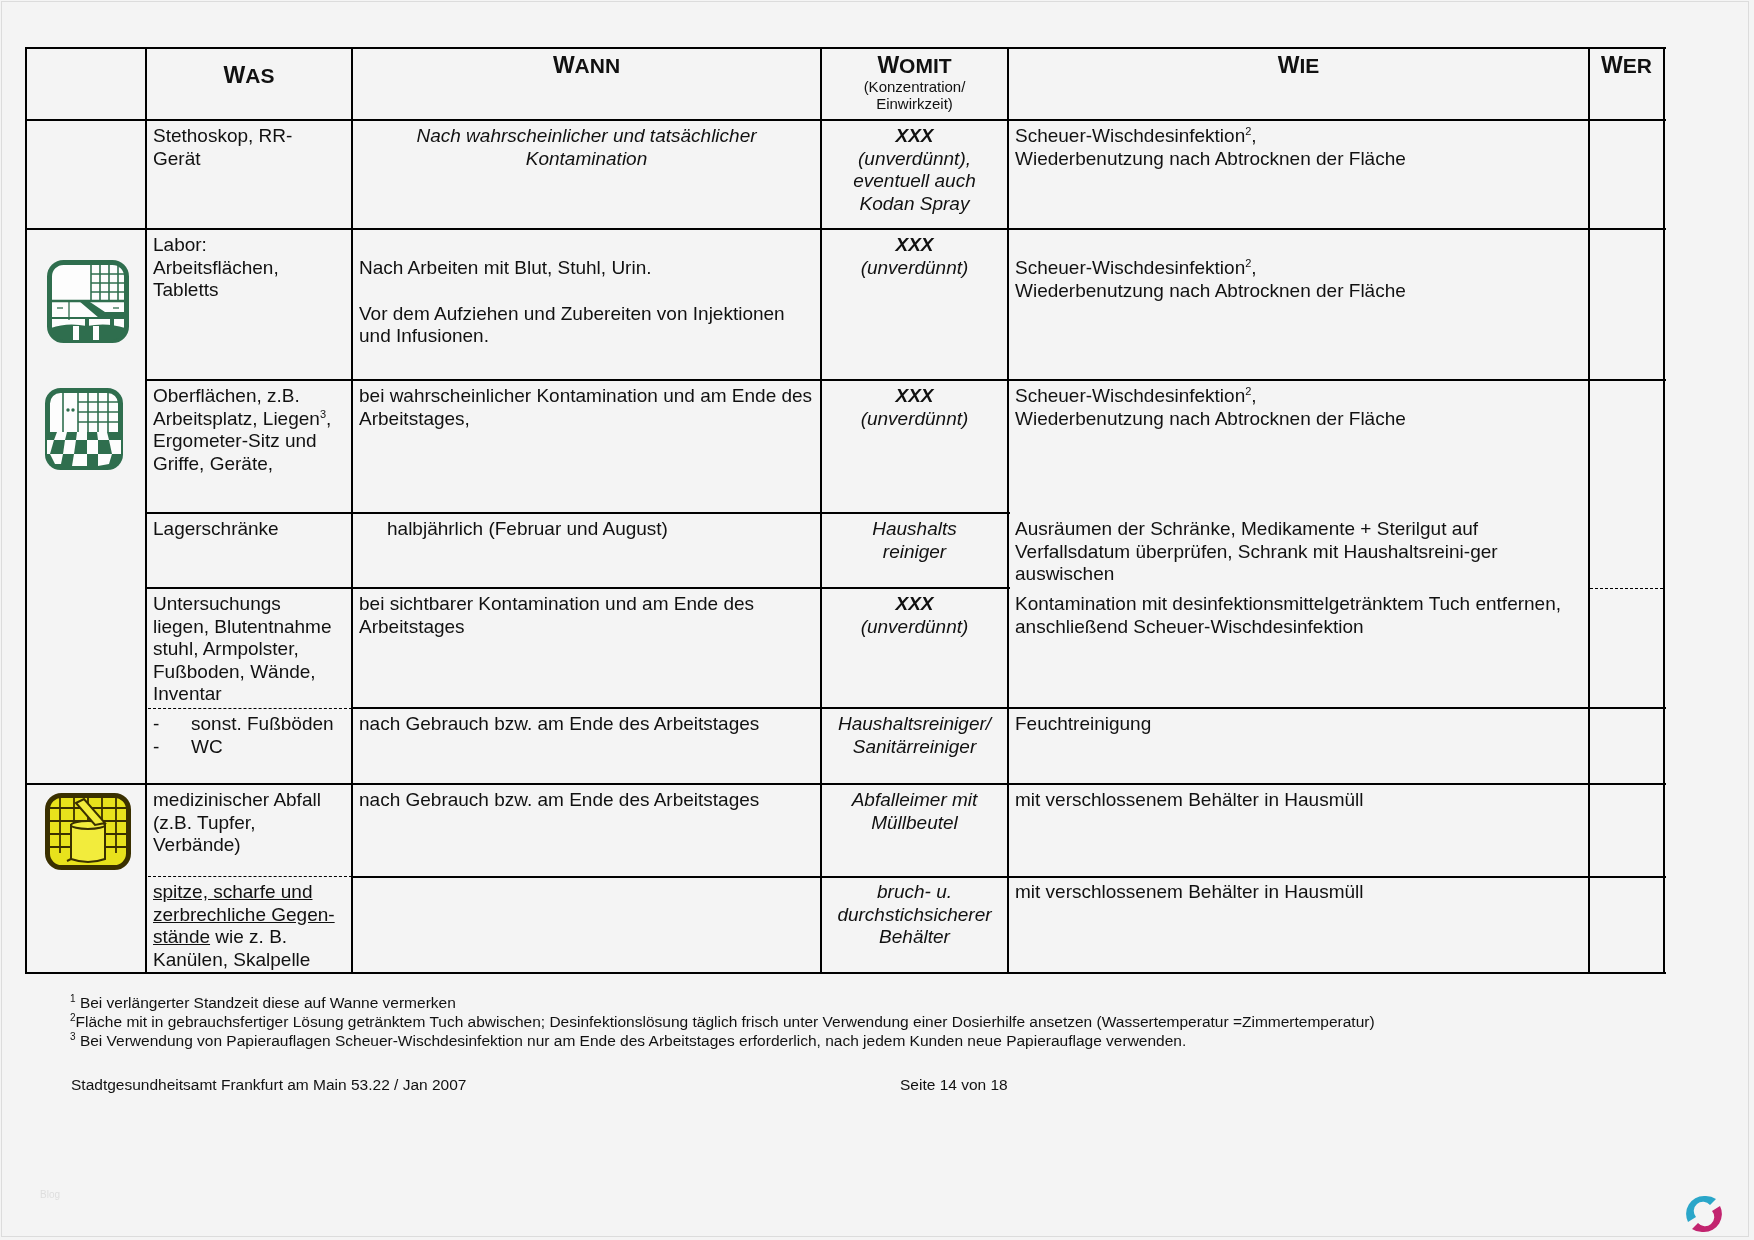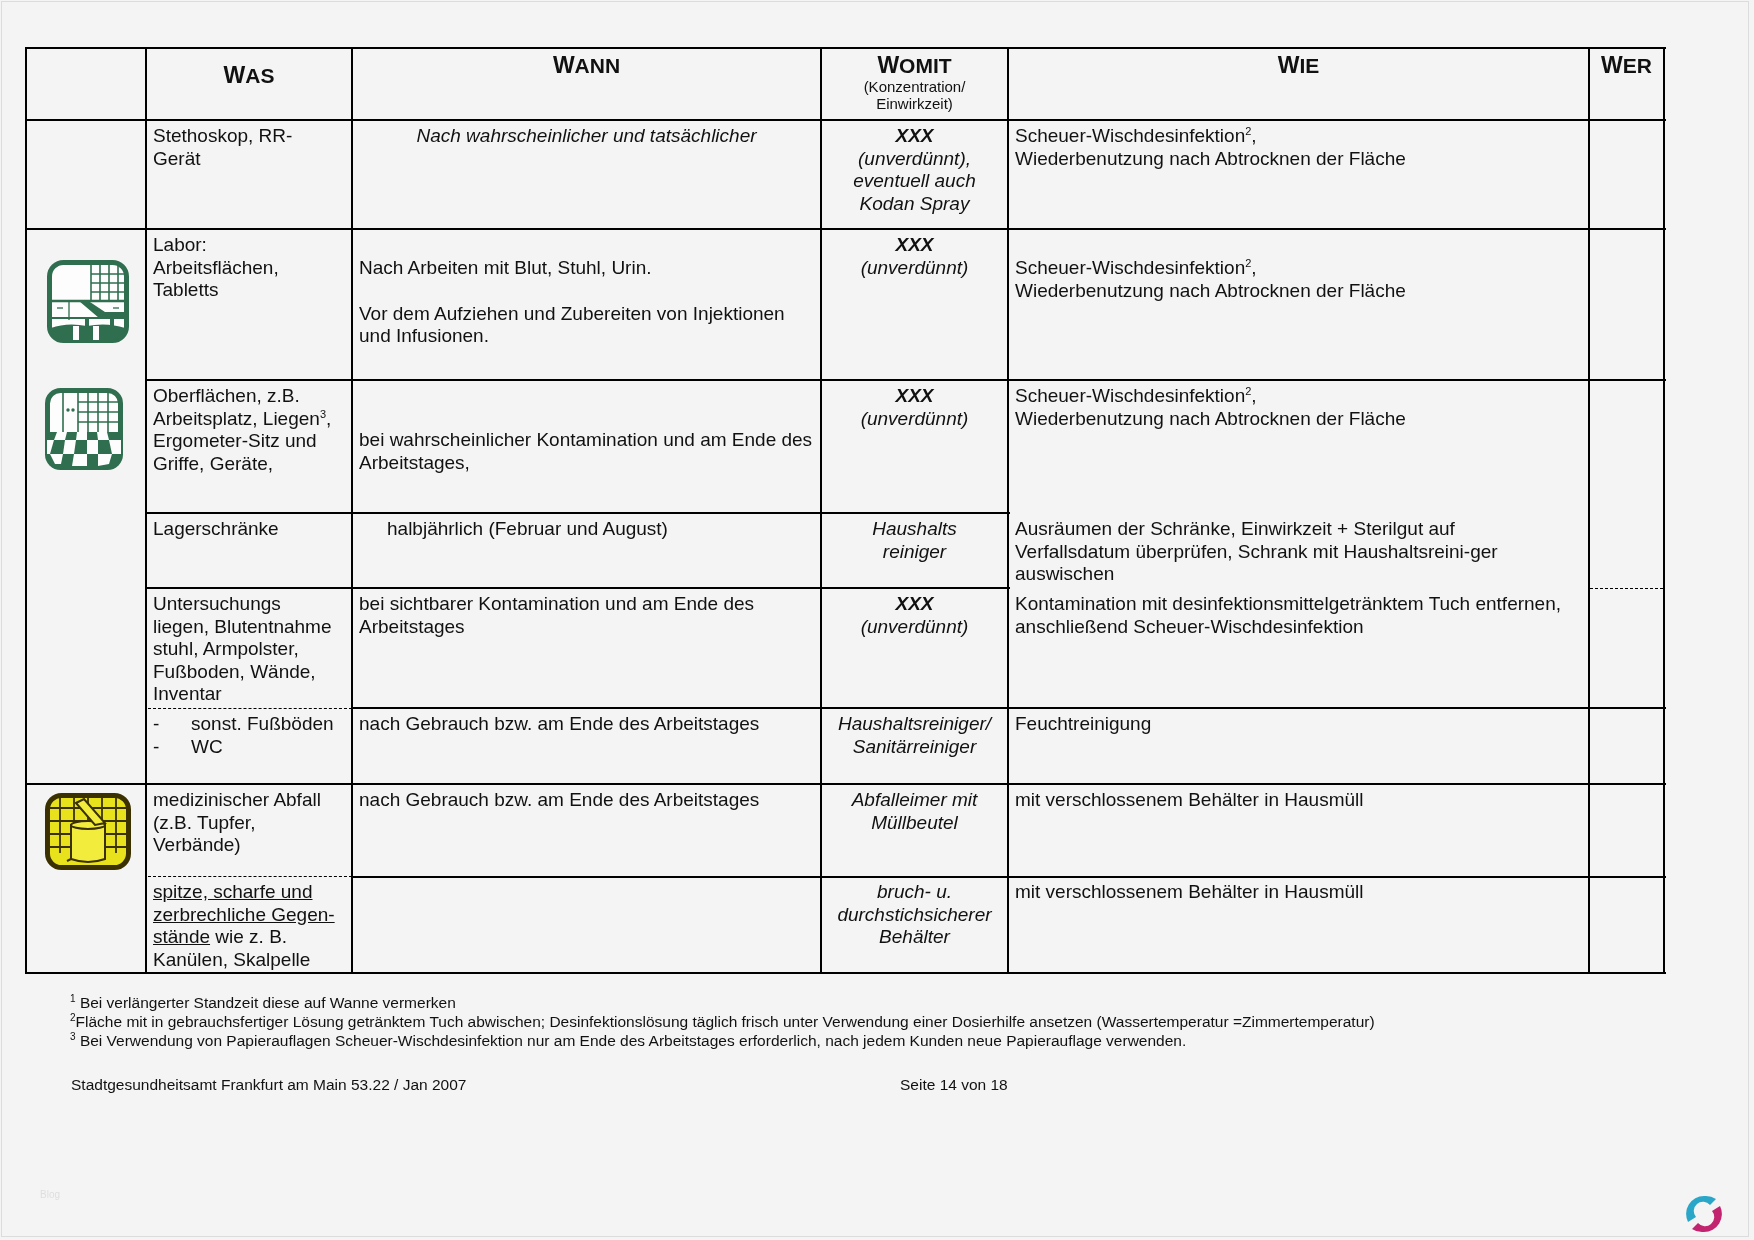--- a/index.html
+++ b/index.html
@@ -90,20 +90,21 @@
   <span class="big">W</span><span>ER</span>
 </div>
 
 <div>
   <div class="cell" style="left:146px; top:121px; width:206px;">
     <div>Stethoskop, RR-</div>
     <div>Gerät</div>
   </div>
   <div class="cell center" style="left:352px; top:121px; width:469px;">
     <div>Nach wahrscheinlicher und tatsächlicher</div>
+    <div>Kontamination</div>
   </div>
   <div class="cell center" style="left:821px; top:121px; width:187px;">
     <div class="bold">XXX</div>
     <div>(unverdünnt),</div>
     <div>eventuell auch</div>
     <div>Kodan Spray</div>
   </div>
   <div class="cell" style="left:1008px; top:121px; width:581px;">
     <div><span>Scheuer-Wischdesinfektion</span><sup>2</sup><span>,</span></div>
     <div>Wiederbenutzung nach Abtrocknen der Fläche</div>
@@ -130,39 +131,39 @@
   </div>
 </div>
 
 <div>
   <div class="cell" style="left:146px; top:381px; width:206px;">
     <div>Oberflächen, z.B.</div>
     <div><span>Arbeitsplatz, Liegen</span><sup>3</sup><span>,</span></div>
     <div>Ergometer-Sitz und</div>
     <div>Griffe, Geräte,</div>
   </div>
-  <div class="cell" style="left:352px; top:381px; width:469px;margin-top:44px;">bei wahrscheinlicher Kontamination und am Ende des Arbeitstages,</div>
+  <div class="cell" style="left:352px; top:381px; width:469px;">bei wahrscheinlicher Kontamination und am Ende des Arbeitstages,</div>
   <div class="cell center" style="left:821px; top:381px; width:187px;">
     <div class="bold">XXX</div>
     <div>(unverdünnt)</div>
   </div>
   <div class="cell" style="left:1008px; top:381px; width:581px;">
     <div><span>Scheuer-Wischdesinfektion</span><sup>2</sup><span>,</span></div>
     <div>Wiederbenutzung nach Abtrocknen der Fläche</div>
   </div>
 </div>
 
 <div>
   <div class="cell" style="left:146px; top:514px; width:206px;">Lagerschränke</div>
   <div class="cell" style="left:352px; top:514px; width:388px;margin-left:28px;">halbjährlich (Februar und August)</div>
   <div class="cell center" style="left:821px; top:514px; width:187px;">
     <div>Haushalts</div>
     <div>reiniger</div>
   </div>
-  <div class="cell" style="left:1008px; top:514px; width:560px;">Ausräumen der Schränke, Einwirkzeit + Sterilgut auf Verfallsdatum überprüfen, Schrank mit Haushaltsreini-ger auswischen</div>
+  <div class="cell" style="left:1008px; top:514px; width:560px;">Ausräumen der Schränke, Medikamente + Sterilgut auf Verfallsdatum überprüfen, Schrank mit Haushaltsreini-ger auswischen</div>
 </div>
 
 <div>
   <div class="cell" style="left:146px; top:589px; width:206px;">
     <div>Untersuchungs</div>
     <div>liegen, Blutentnahme</div>
     <div>stuhl, Armpolster,</div>
     <div>Fußboden, Wände,</div>
     <div>Inventar</div>
   </div>

